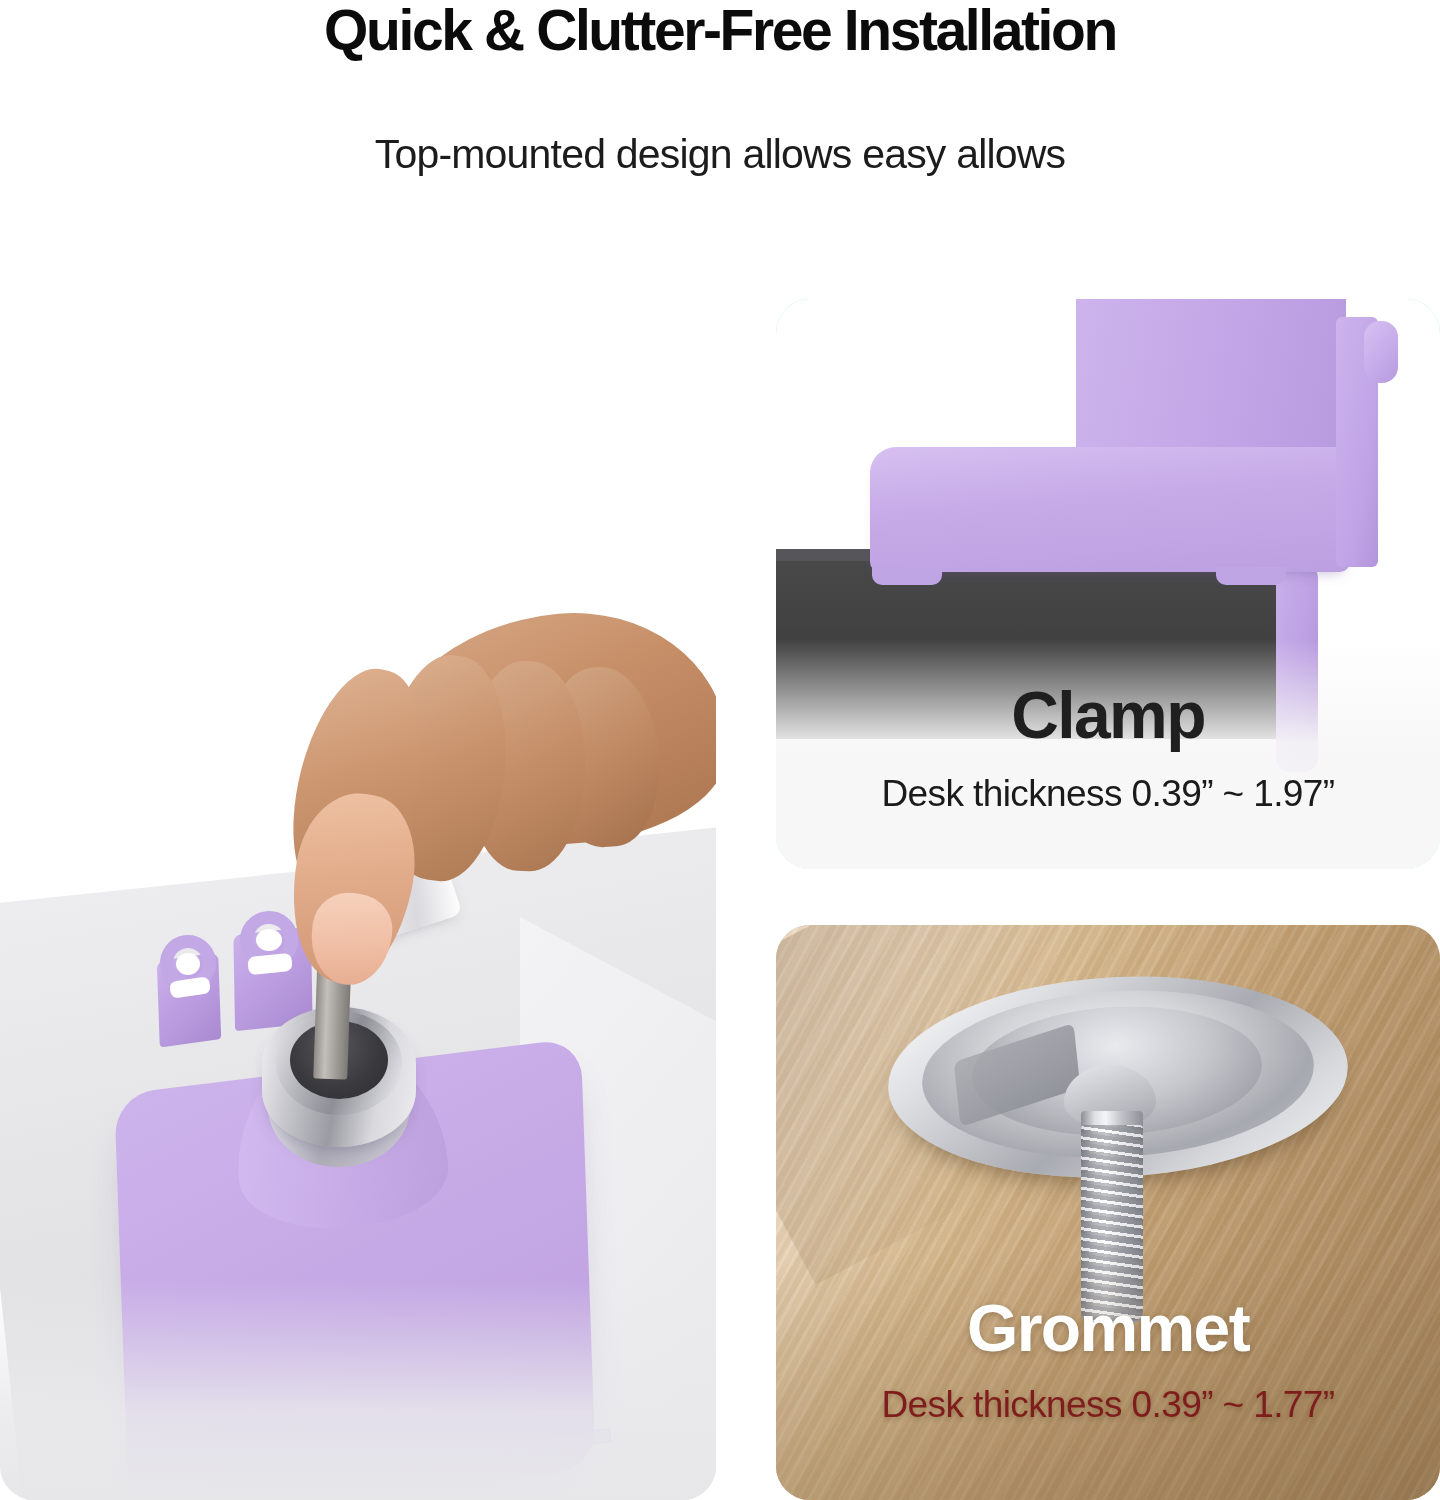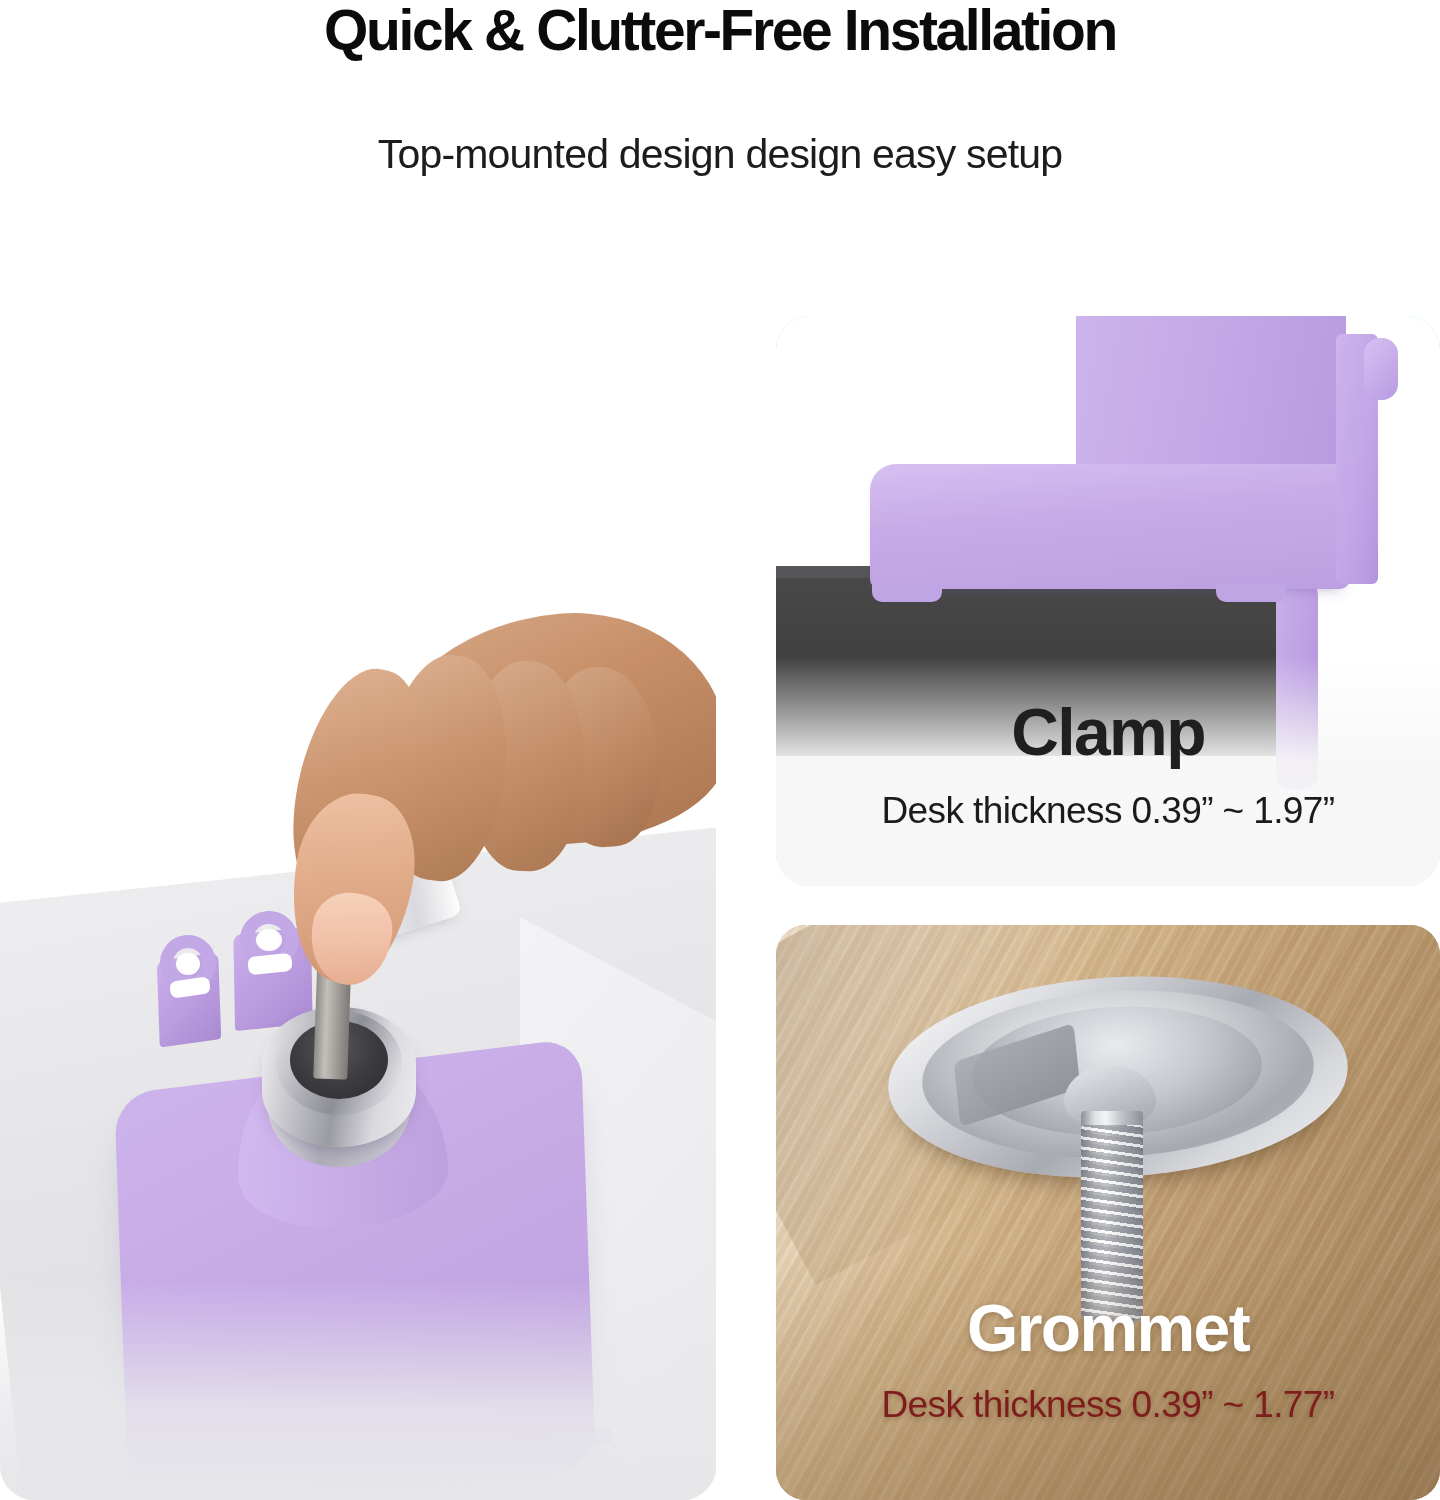--- a/index.html
+++ b/index.html
@@ -24,22 +24,22 @@
     position:absolute; left:0; top:124px; width:1440px;
     text-align:center;
     font-size:41px; font-weight:400; letter-spacing:-0.8px;
     color:#1c1c1c; line-height:1.48;
   }
 
   
   .panel { position:absolute; border-radius:34px; overflow:hidden; }
 
   .panel-left   { left:0;   top:307px; width:716px; height:1193px; background:#f6f6f6; }
-  .panel-clamp  { left:776px; top:316px; width:664px; height:570px; background:#86efac; }
-  .panel-grom   { left:776px; top:925px; width:664px; height:575px; background:#c0a077;border-radius:30px; }
+  .panel-clamp  { left:776px; top:299px; width:664px; height:570px; background:#86efac; }
+  .panel-grom   { left:776px; top:925px; width:664px; height:575px; background:#c0a077; }
 
   
   .cap { position:absolute; width:100%; text-align:center; z-index:6; }
   .cap-title {
     font-weight:700; letter-spacing:-1.6px; line-height:1.0;
   }
   .cap-sub {
     font-weight:400; letter-spacing:-0.6px; line-height:1.2;
   }
 
@@ -320,21 +320,21 @@
   }
 </style>
 </head>
 <body>
 
 <div class="page">
 
   <div class="header">
     <div class="headline">Quick &amp; Clutter-Free Installation</div>
     <div class="subhead">
-      <div>Top-mounted design design easy setup</div>
+      <div>Top-mounted design allows easy allows</div>
     </div>
   </div>
 
   <div class="panel panel-left">
     <div class="lp-bgwhite"></div>
     <div class="desk-white"></div>
     <div class="desk-edge"></div>
 
     <div class="base-plate"></div>
 

